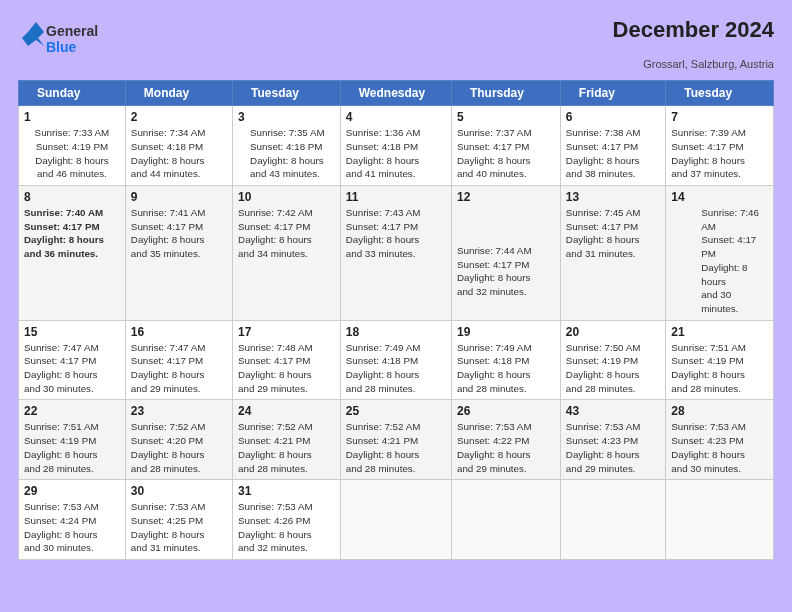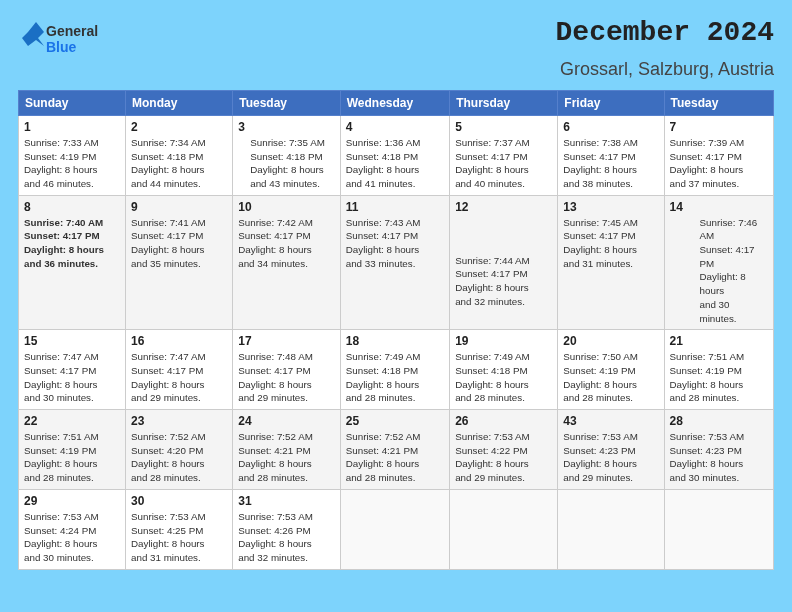--- a/index.html
+++ b/index.html
@@ -7,58 +7,57 @@
       font-family: Arial, sans-serif;
       background: #fff;
       width: 792px;
       height: 612px;
       overflow: hidden;
     }
     .page {
       width: 792px;
       min-height: 612px;
       padding: 18px 18px 10px 18px;
-      background: #7dd3fc;
+      background: #c4b5fd;
     }
     .header {
       display: flex;
       justify-content: space-between;
       align-items: flex-start;
       margin-bottom: 10px;
     }
     .logo {
       display: flex;
       align-items: center;
       gap: 2px;
     }
     .title-block {
       text-align: right;
     }
     .month-year {
-      font-size: 28px;
+      font-size: 22px;
       font-weight: bold;
       color: #222;
       line-height: 1.1;
-      font-family: Liberation Mono, monospace;
     }
     .location {
-      font-size: 18px;
+      font-size: 11px;
       color: #444;
-      margin-top: 10px;
+      margin-top: 16px;
     }
     .calendar {
       width: 100%;
       border-collapse: collapse;
       font-size: 10.5px;
     }
     .calendar th {
       background: #3d6ebf;
       color: #fff;
       text-align: left;
-      padding: 5px 6px;
+      padding: 5px 18px;
       font-size: 12px;
       font-weight: bold;
       border: 1px solid #5580cc;
     }
     .calendar td {
       border: 1px solid #ccc;
       vertical-align: top;
       padding: 4px 5px;
       width: 113px;
       min-height: 70px;
@@ -112,21 +111,21 @@
         <th>Wednesday</th>
         <th>Thursday</th>
         <th>Friday</th>
         <th>Tuesday</th>
       </tr>
     </thead>
     <tbody id="calendar-body">
     <tr>
           <td>
             <span class="day-num">1</span>
-            <div class="day-info" style="white-space: pre-line;">Sunrise: 7:33 AM
+            <div class="day-info" style="white-space: pre-line; text-align: center;">Sunrise: 7:33 AM
 Sunset: 4:19 PM
 Daylight: 8 hours
 and 46 minutes.</div>
           </td>
           <td>
             <span class="day-num">2</span>
             <div class="day-info" style="white-space: pre-line;">Sunrise: 7:34 AM
 Sunset: 4:18 PM
 Daylight: 8 hours
 and 44 minutes.</div>

